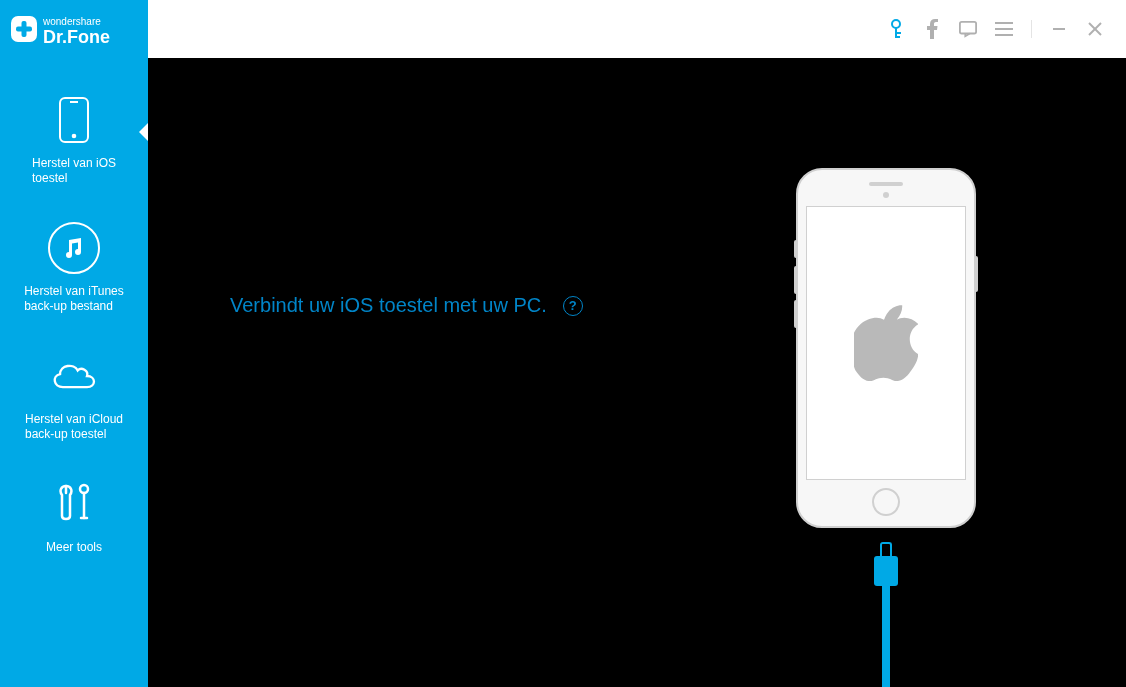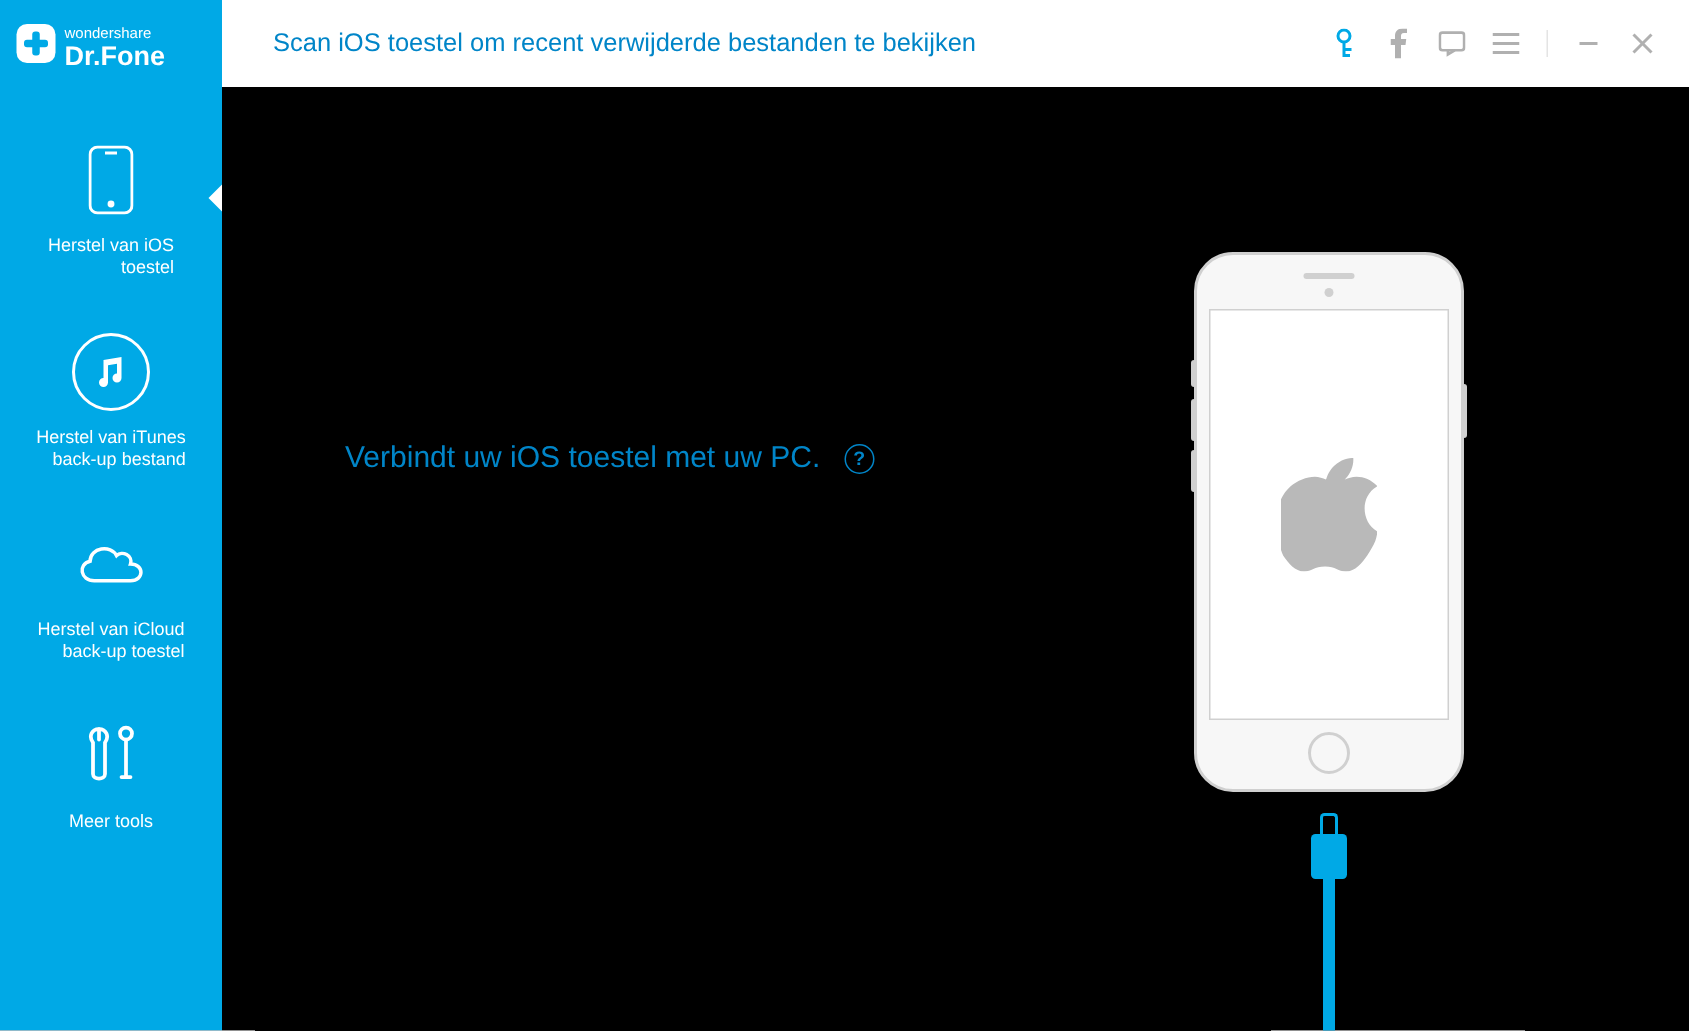--- a/index.html
+++ b/index.html
@@ -8,40 +8,40 @@
     --header-text:#0085c8;
     --grey:#bdbdbd;
     --grey-light:#d0d0d0;
     --titlebar-icon:#b0b0b0;
   }
   *{box-sizing:border-box;margin:0;padding:0;font-family:"Segoe UI",Arial,sans-serif;}
   html,body{width:1126px;height:687px;overflow:hidden;background:#fff;}
   .app{display:flex;flex-direction:column;width:1126px;height:687px;}
 
   
-  .titlebar{height:58px;width:100%;background:#fff;display:flex;align-items:center;padding:0 0 0 0;}
+  .titlebar{height:58px;width:100%;background:#fff;display:flex;align-items:center;padding:0 0 0 0;text-decoration:underline;}
   .logo-block{width:148px;height:58px;background:var(--brand);display:flex;align-items:center;justify-content:center;}
   .logo-svg{}
   .page-title{flex:0 0 auto;margin-left:34px;font-size:17px;color:var(--header-text);font-weight:400;}
   .titlebar-spacer{flex:1;}
   .titlebar-icons{display:flex;align-items:center;gap:18px;padding-right:22px;}
   .tb-icon{width:18px;height:18px;display:flex;align-items:center;justify-content:center;cursor:pointer;color:var(--titlebar-icon);}
   .tb-icon.key{color:var(--brand);}
   .tb-sep{width:1px;height:18px;background:#e4e4e4;}
   .tb-icon svg{display:block;}
 
   
   .body{flex:1;display:flex;min-height:0;}
 
   
   .sidebar{width:148px;background:var(--brand);display:flex;flex-direction:column;align-items:center;padding-top:36px;gap:36px;}
   .nav-item{position:relative;width:100%;display:flex;flex-direction:column;align-items:center;gap:10px;cursor:pointer;}
   .nav-icon-wrap{width:52px;height:52px;display:flex;align-items:center;justify-content:center;}
   .nav-icon-wrap.circle{border:2px solid #fff;border-radius:50%;}
-  .nav-label{color:#fff;font-size:12px;text-align:right;line-height:1.25;padding:0 10px;white-space:pre-line;}
+  .nav-label{color:#fff;font-size:12px;text-align:left;line-height:1.25;padding:0 10px;white-space:pre-line;}
   .nav-item .arrow{position:absolute;right:-1px;top:28px;width:0;height:0;border-top:10px solid transparent;border-bottom:10px solid transparent;border-right:10px solid #fff;}
 
   
   .main{flex:1;background:#000000;position:relative;}
   .instruction-row{position:absolute;left:82px;top:236px;display:flex;align-items:center;gap:16px;}
   .instruction-text{color:var(--header-text);font-size:20px;font-weight:400;}
   .help-circle{width:20px;height:20px;border:1.5px solid var(--header-text);border-radius:50%;display:flex;align-items:center;justify-content:center;color:var(--header-text);font-size:13px;font-weight:600;cursor:pointer;}
 
   
   .device-area{position:absolute;left:648px;top:110px;width:180px;display:flex;flex-direction:column;align-items:center;}
@@ -74,21 +74,20 @@
 
           <rect x="2" y="6" width="26" height="26" rx="7" ry="7" fill="#fff"></rect>
           <rect x="12.5" y="11" width="5" height="16" rx="2" fill="#00a9e6"></rect>
           <rect x="7" y="16.5" width="16" height="5" rx="2" fill="#00a9e6"></rect>
 
           <text x="34" y="15" font-size="10" font-family="Arial" fill="#fff" font-weight="400">wondershare</text>
           <text x="34" y="33" font-size="18" font-family="Arial" fill="#fff" font-weight="700">Dr.Fone</text>
         </g>
       </svg>
     </div>
-    <div class="page-title">Scan iOS toestel om recent verwijderde bestanden te bekijken</div>
     <div class="titlebar-spacer"></div>
     <div class="titlebar-icons">
       <div class="tb-icon key">
         <svg width="16" height="20" viewBox="0 0 16 20">
             <g stroke="#00a9e6" stroke-width="2" fill="none">
               <circle cx="8" cy="5" r="4"></circle>
               <line x1="8" y1="9" x2="8" y2="19"></line>
               <line x1="8" y1="14" x2="13" y2="14"></line>
               <line x1="8" y1="18" x2="12" y2="18"></line>
             </g>

